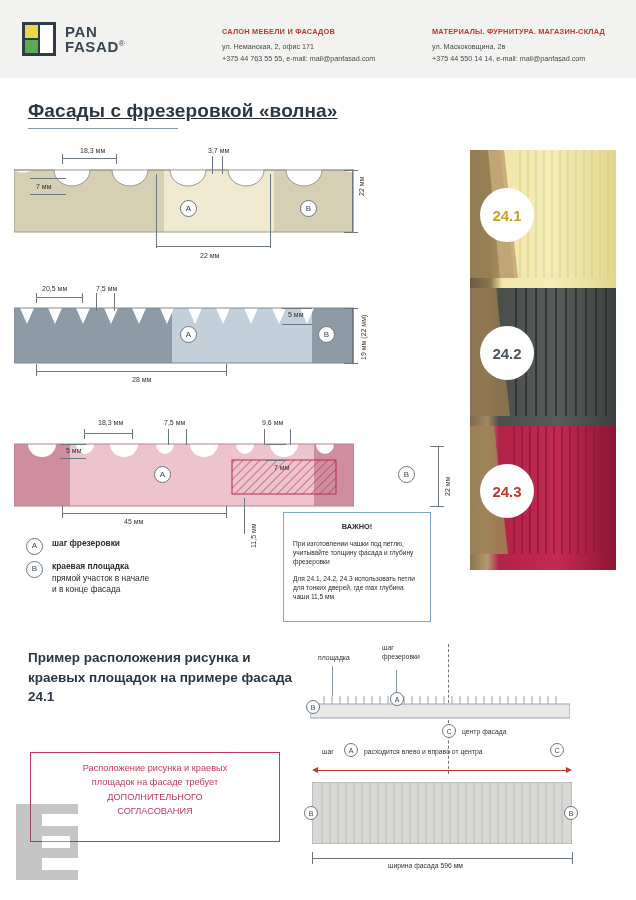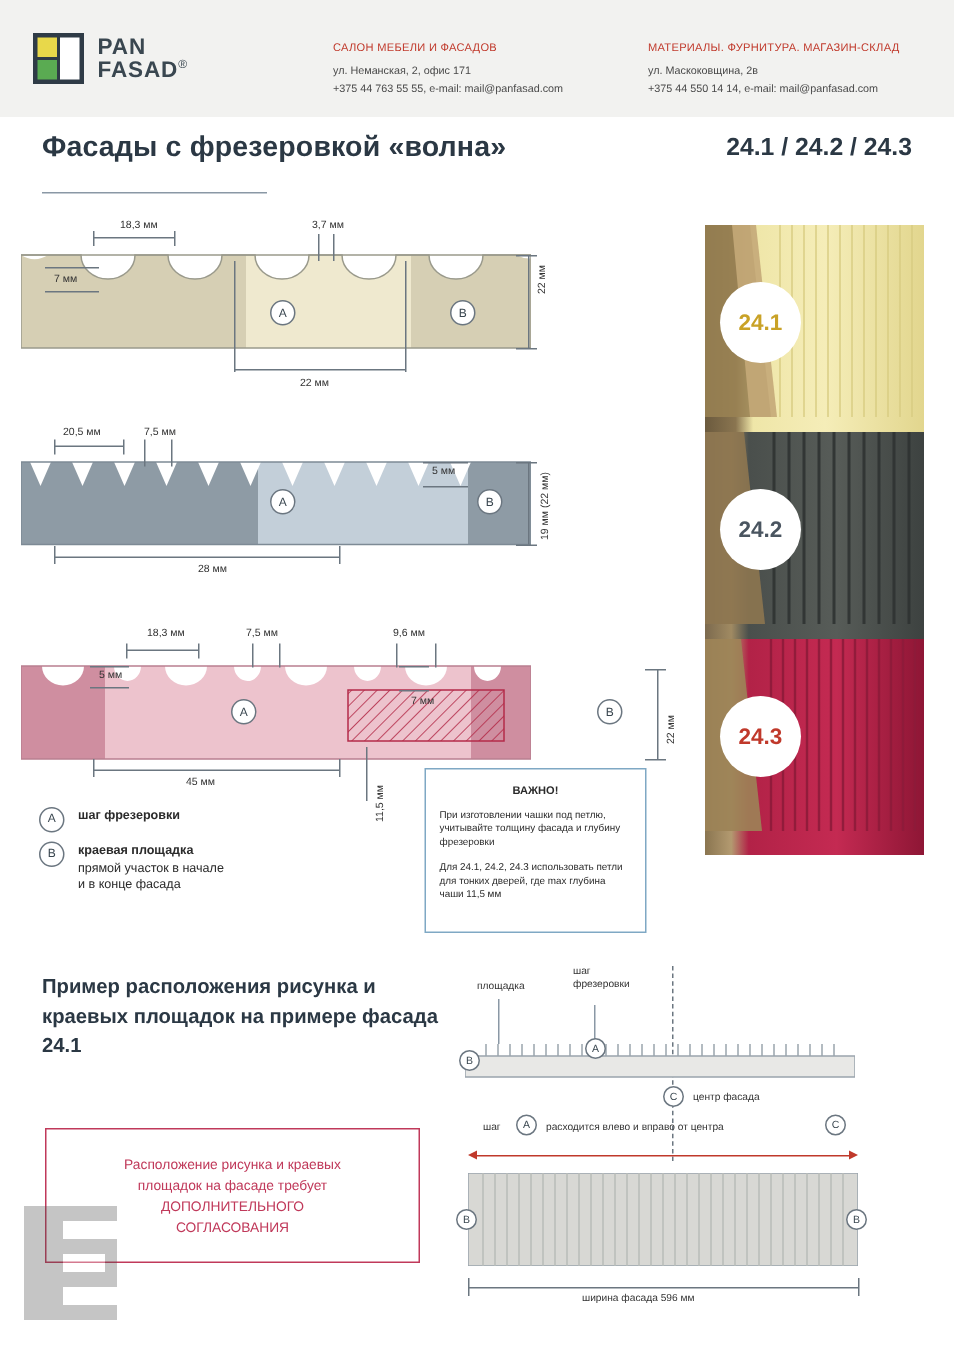--- a/index.html
+++ b/index.html
@@ -27,26 +27,26 @@
   .logo-mark .sq-y { position:absolute; left:3px; top:3px; width:13px; height:13px; background:#e8d84a; }
   .logo-mark .sq-g { position:absolute; left:3px; top:18px; width:13px; height:13px; background:#5aab52; }
   .logo-mark .sq-w { position:absolute; left:18px; top:3px; width:13px; height:28px; background:#ffffff; }
   .logo-text { line-height: 1.02; }
   .logo-text .l1, .logo-text .l2 {
     font-size: 15px; font-weight: bold; letter-spacing: .6px; color: #3a4750;
   }
   .logo-text .reg { font-size: 8px; vertical-align: super; font-weight: normal; }
 
   .hdr-col { font-size: 7.2px; color: #4a4a4a; line-height: 1.62; }
-  .hdr-col .t { font-weight: normal; color: #c0392b; font-size: 7.4px; letter-spacing: .2px; margin-bottom: 3px;}
+  .hdr-col .t { font-weight: bold; color: #c0392b; font-size: 7.4px; letter-spacing: .2px; margin-bottom: 3px;}
   .hdr-col.c1 { position: absolute; left: 222px; top: 26px; width: 200px; }
   .hdr-col.c2 { position: absolute; left: 432px; top: 26px; width: 200px; }
 
   
-  .title-row { position: absolute; top: 88px; left: 28px; width: 580px; }
+  .title-row { position: absolute; top: 100px; left: 28px; width: 580px; text-decoration: underline; }
   .title-main { font-size: 19px; font-weight: bold; color: #2b3844; letter-spacing: .1px; }
   .title-codes {
     position: absolute; right: 0; top: 1px; font-size: 16.5px; font-weight: bold; color: #2b3844;
   }
   .title-rule { position: absolute; top: 128px; left: 28px; width: 150px; height: 1px; background: #8a98a5; }
 
   .dim-lbl { position: absolute; font-size: 7px; color: #333; white-space: nowrap; }
   .dim-line { position: absolute; background: #6b7680; }
   .vline { width: 1px; }
   .hline { height: 1px; }
@@ -85,21 +85,21 @@
   .note .nt { font-weight: bold; text-align: center; font-size: 7.4px; margin-bottom: 6px; }
   .note p { margin-bottom: 7px; }
 
   
   .ex-title {
     position: absolute; left: 28px; top: 648px; width: 265px;
     font-size: 13.5px; font-weight: bold; color: #2b3844; line-height: 1.45;
   }
   .warn {
     position: absolute; left: 30px; top: 752px; width: 250px; height: 90px;
-    border: 1px solid #c0395a; display: flex; align-items: center; justify-content: center;
+    border: 1px solid #c0395a; display: flex; justify-content: center;
     text-align: center; padding: 8px;
   }
   .warn span { font-size: 9.2px; color: #c0395a; line-height: 1.55; }
 
   
   .wm { position: absolute; left: 8px; top: 800px; width: 300px; height: 90px; opacity: .32; }
   .wm .e {
     position: absolute; left: 8px; top: 4px; width: 62px; height: 76px;
     background: #4d4d4d;
   }
@@ -149,21 +149,20 @@
     </div>
     <div class="hdr-col c2">
       <div class="t">МАТЕРИАЛЫ. ФУРНИТУРА. МАГАЗИН-СКЛАД</div>
       <div>ул. Маскоковщина, 2в</div>
       <div>+375 44 550 14 14, e-mail: mail@panfasad.com</div>
     </div>
   </div>
 
   <div class="title-row">
     <div class="title-main">Фасады с фрезеровкой «волна»</div>
-    <div class="title-codes">24.1 / 24.2 / 24.3</div>
   </div>
   <div class="title-rule"></div>
 
   <div>
 
     <svg width="340" height="110" style="position:absolute;left:14px;top:158px">
       <defs>
         <clipPath id="c1">
             <rect x="0" y="0" width="340" height="110"></rect>
           </clipPath>

